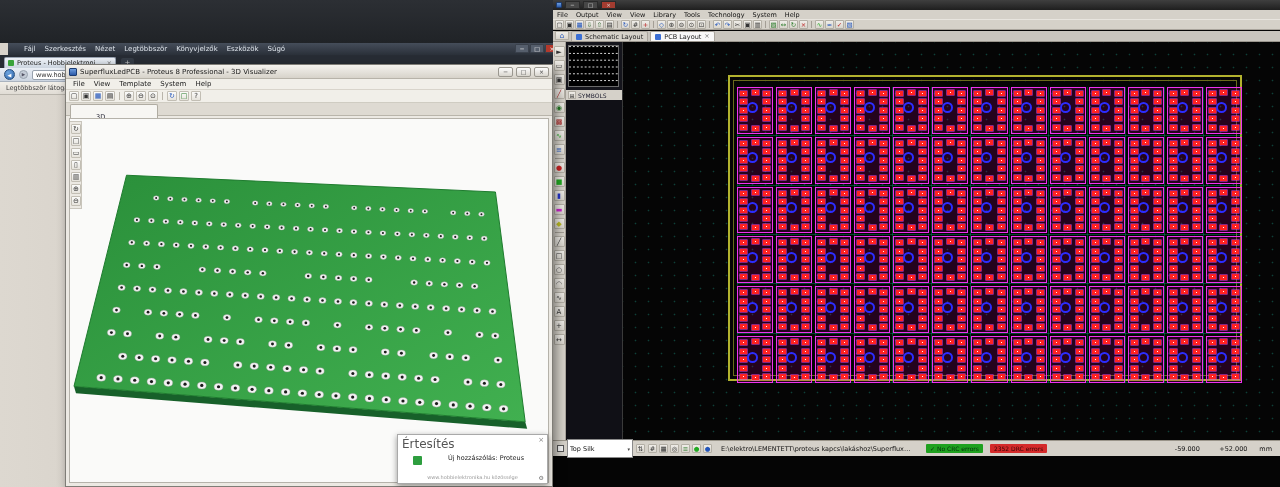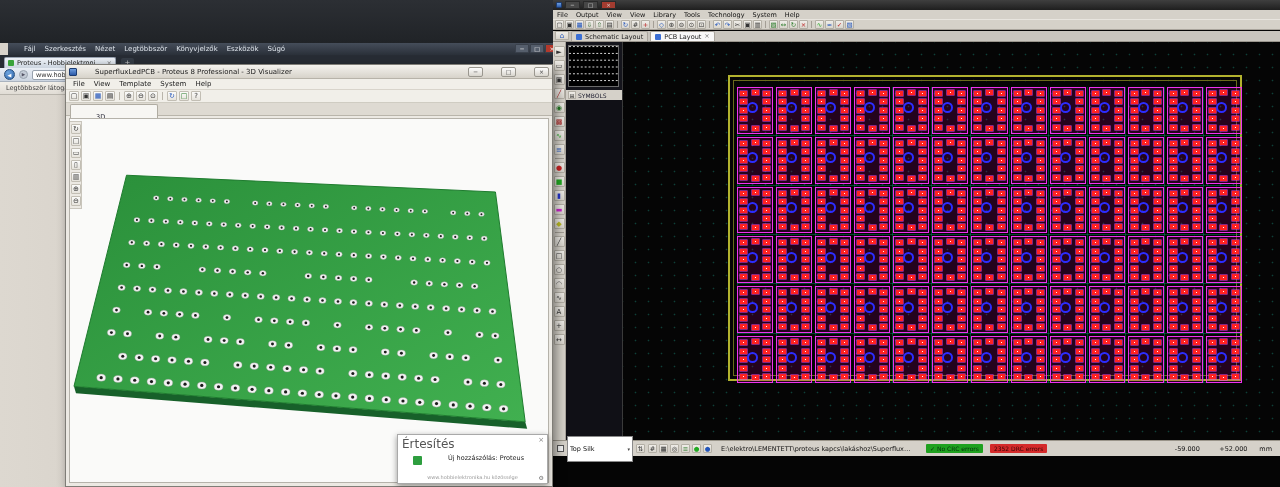--- a/index.html
+++ b/index.html
@@ -46,21 +46,21 @@
   .mag{position:relative;width:5px;height:5px;border:1px solid #888;border-radius:50%}
   .mag::after{content:"";position:absolute;left:4px;top:4px;width:3px;height:1px;background:#888;transform:rotate(45deg)}
   .ff-bookmarks{position:absolute;left:0;top:39px;width:100%;height:13px;display:flex;align-items:center;gap:3px;
     padding:0 6px;background:linear-gradient(#f2efe9,#e0dcd5);border-bottom:1px solid #b9b5ad;font-size:6.5px;color:#444}
   .ff-content{position:absolute;left:0;top:52px;width:100%;bottom:0;
     background:linear-gradient(90deg,#ddd8d0,#d6d1c9 30%)}
 
   
   #win3d{position:absolute;left:65px;top:64px;width:488px;height:423px;background:#ece9e3;
     border:1px solid #7f7d77;box-shadow:3px 4px 10px rgba(0,0,0,.45);z-index:5}
-  .t3-titlebar{position:absolute;left:0;top:0;width:100%;height:14px;display:flex;align-items:center;gap:18px;
+  .t3-titlebar{position:absolute;left:0;top:0;width:100%;height:14px;display:flex;align-items:center;gap:3px;
     padding:0 3px;background:linear-gradient(#f4f2ee,#d7d3ca);border-bottom:1px solid #b7b3a9;font-size:7px;color:#1a1a1a}
   .app-icon{width:8px;height:8px;background:linear-gradient(#6f9fe0,#2c5aa8);border:1px solid #1c3c72;border-radius:1px;flex:none}
   .t3-title{flex:1;white-space:nowrap;overflow:hidden;text-overflow:ellipsis}
   .t3-btn{width:15px;height:10px;display:flex;align-items:center;justify-content:center;font-size:6px;color:#444;
     background:linear-gradient(#fdfdfd,#d8d5cd);border:1px solid #9a978f;border-radius:2px}
   .t3-menubar{position:absolute;left:0;top:14px;width:100%;height:11px;display:flex;align-items:center;gap:1px;
     padding-left:3px;background:#f1efe9;border-bottom:1px solid #d8d4cb;font-size:7px;color:#222}
   .t3-menubar span{padding:0 4px}
   .t3-toolbar{position:absolute;left:0;top:25px;width:100%;height:13px;display:flex;align-items:center;gap:2px;
     padding-left:3px;background:#f1efe9;border-bottom:1px solid #cfccc2}
@@ -140,21 +140,21 @@
   .fp-pad{width:7px;height:5px;background:radial-gradient(circle,#ffffff 0 0.8px,#ff2222 0.9px);
     box-shadow:0 0 0 0.6px rgba(255,80,255,.75)}
   .fp-ring{position:absolute;left:calc(50% - 8px);top:calc(50% - 8px);width:11px;height:11px;
     border:2.5px solid #2d2dff;border-radius:50%}
   .fp-pad-t{position:absolute;left:calc(50% - 3.5px);top:2px}
   .fp-pad-b{position:absolute;left:calc(50% - 3.5px);bottom:2px}
 
   .p-statusbar{position:absolute;left:0;top:440px;width:100%;height:16px;display:flex;align-items:center;gap:3px;
     padding:0 4px;background:#d5d1c9;border-top:1px solid #999489;font-size:6.5px;color:#111}
   .layer-swatch{width:7px;height:7px;background:#f5f5f5;border:1px solid #555;flex:none}
-  .layer-select{width:66px;height:26px;background:#fff;border:1px solid #8a8a8a;display:flex;align-items:center;
+  .layer-select{width:66px;height:19px;background:#fff;border:1px solid #8a8a8a;display:flex;align-items:center;
     padding:0 2px;gap:2px;flex:none}
   .layer-select .lbl{flex:1;font-size:6.5px}
   .layer-select .arrow{font-size:5px;color:#444}
   .path-text{margin-left:6px;white-space:nowrap;overflow:hidden;text-overflow:ellipsis;max-width:190px}
   .pill{display:flex;align-items:center;gap:2px;padding:1px 4px;border-radius:1px;font-size:6px;flex:none}
   .pill-crc{margin-left:12px;background:#1fa11f;color:#06320c}
   .pill-drc{margin-left:4px;background:#d42a2a;color:#3a0505}
   .coords{margin-left:auto;display:flex;align-items:center;gap:2px;flex:none}
   .coord{width:44px;text-align:center}
   .units{margin:0 4px 0 2px}

